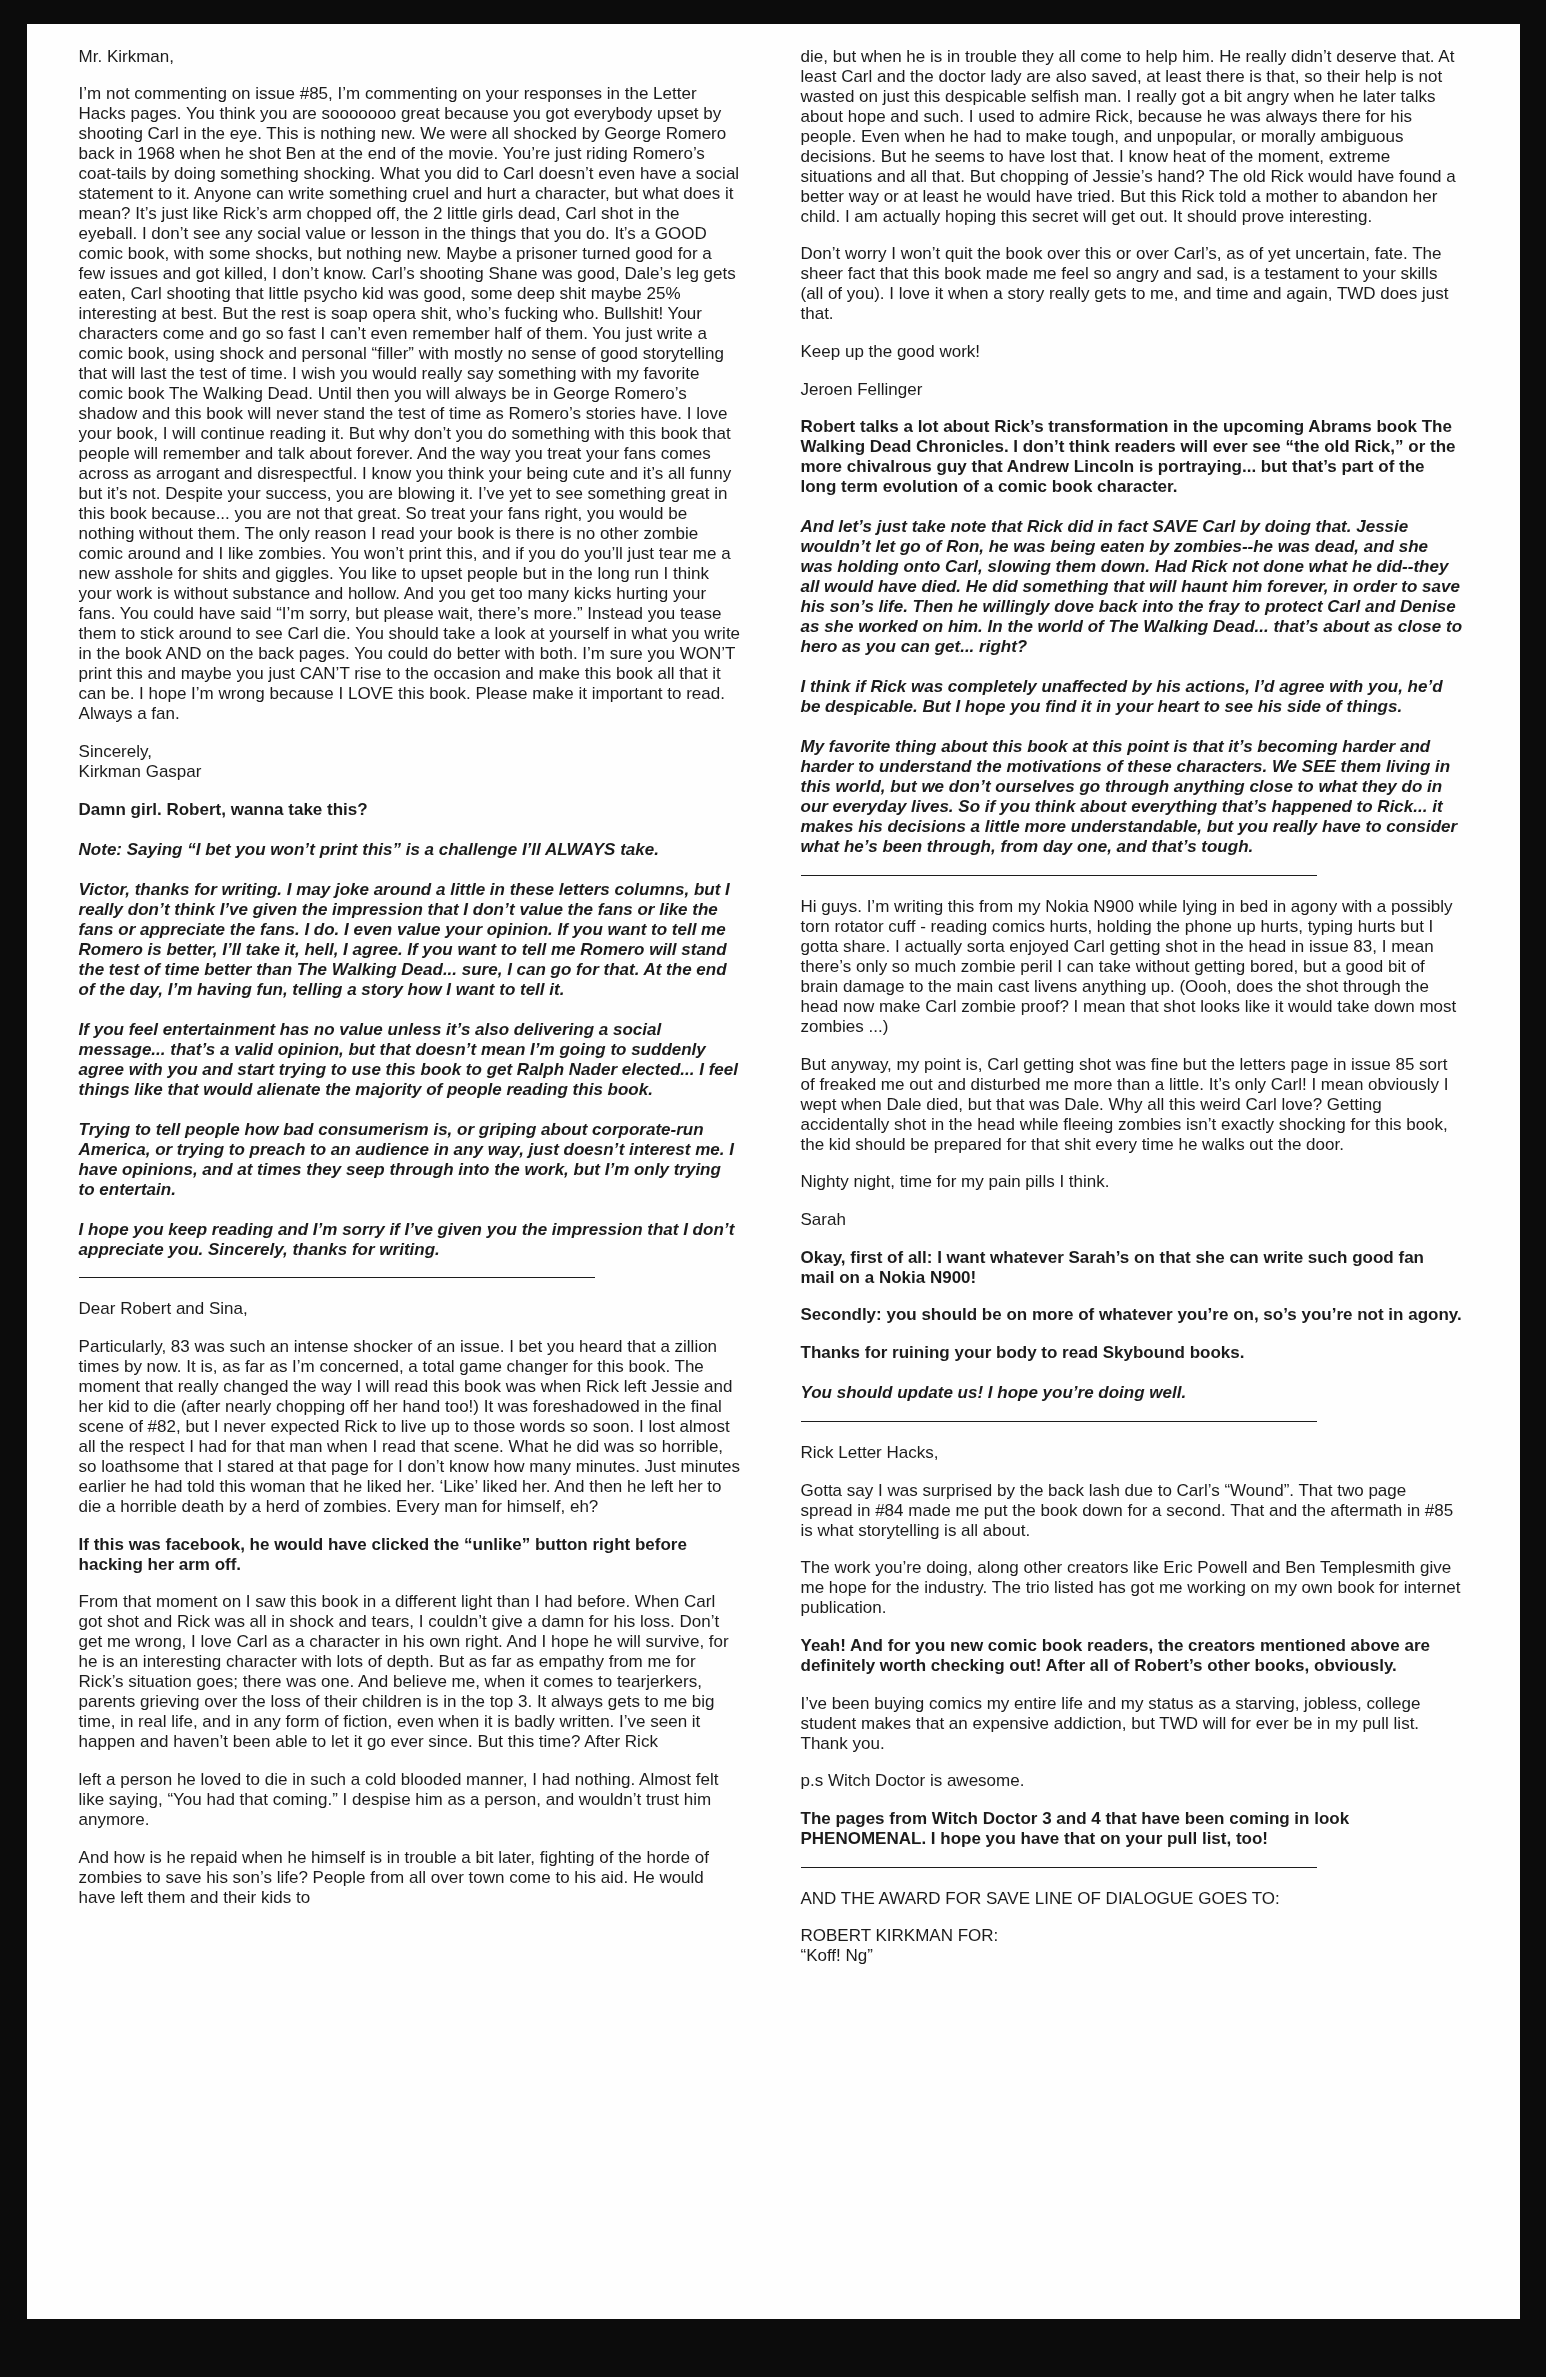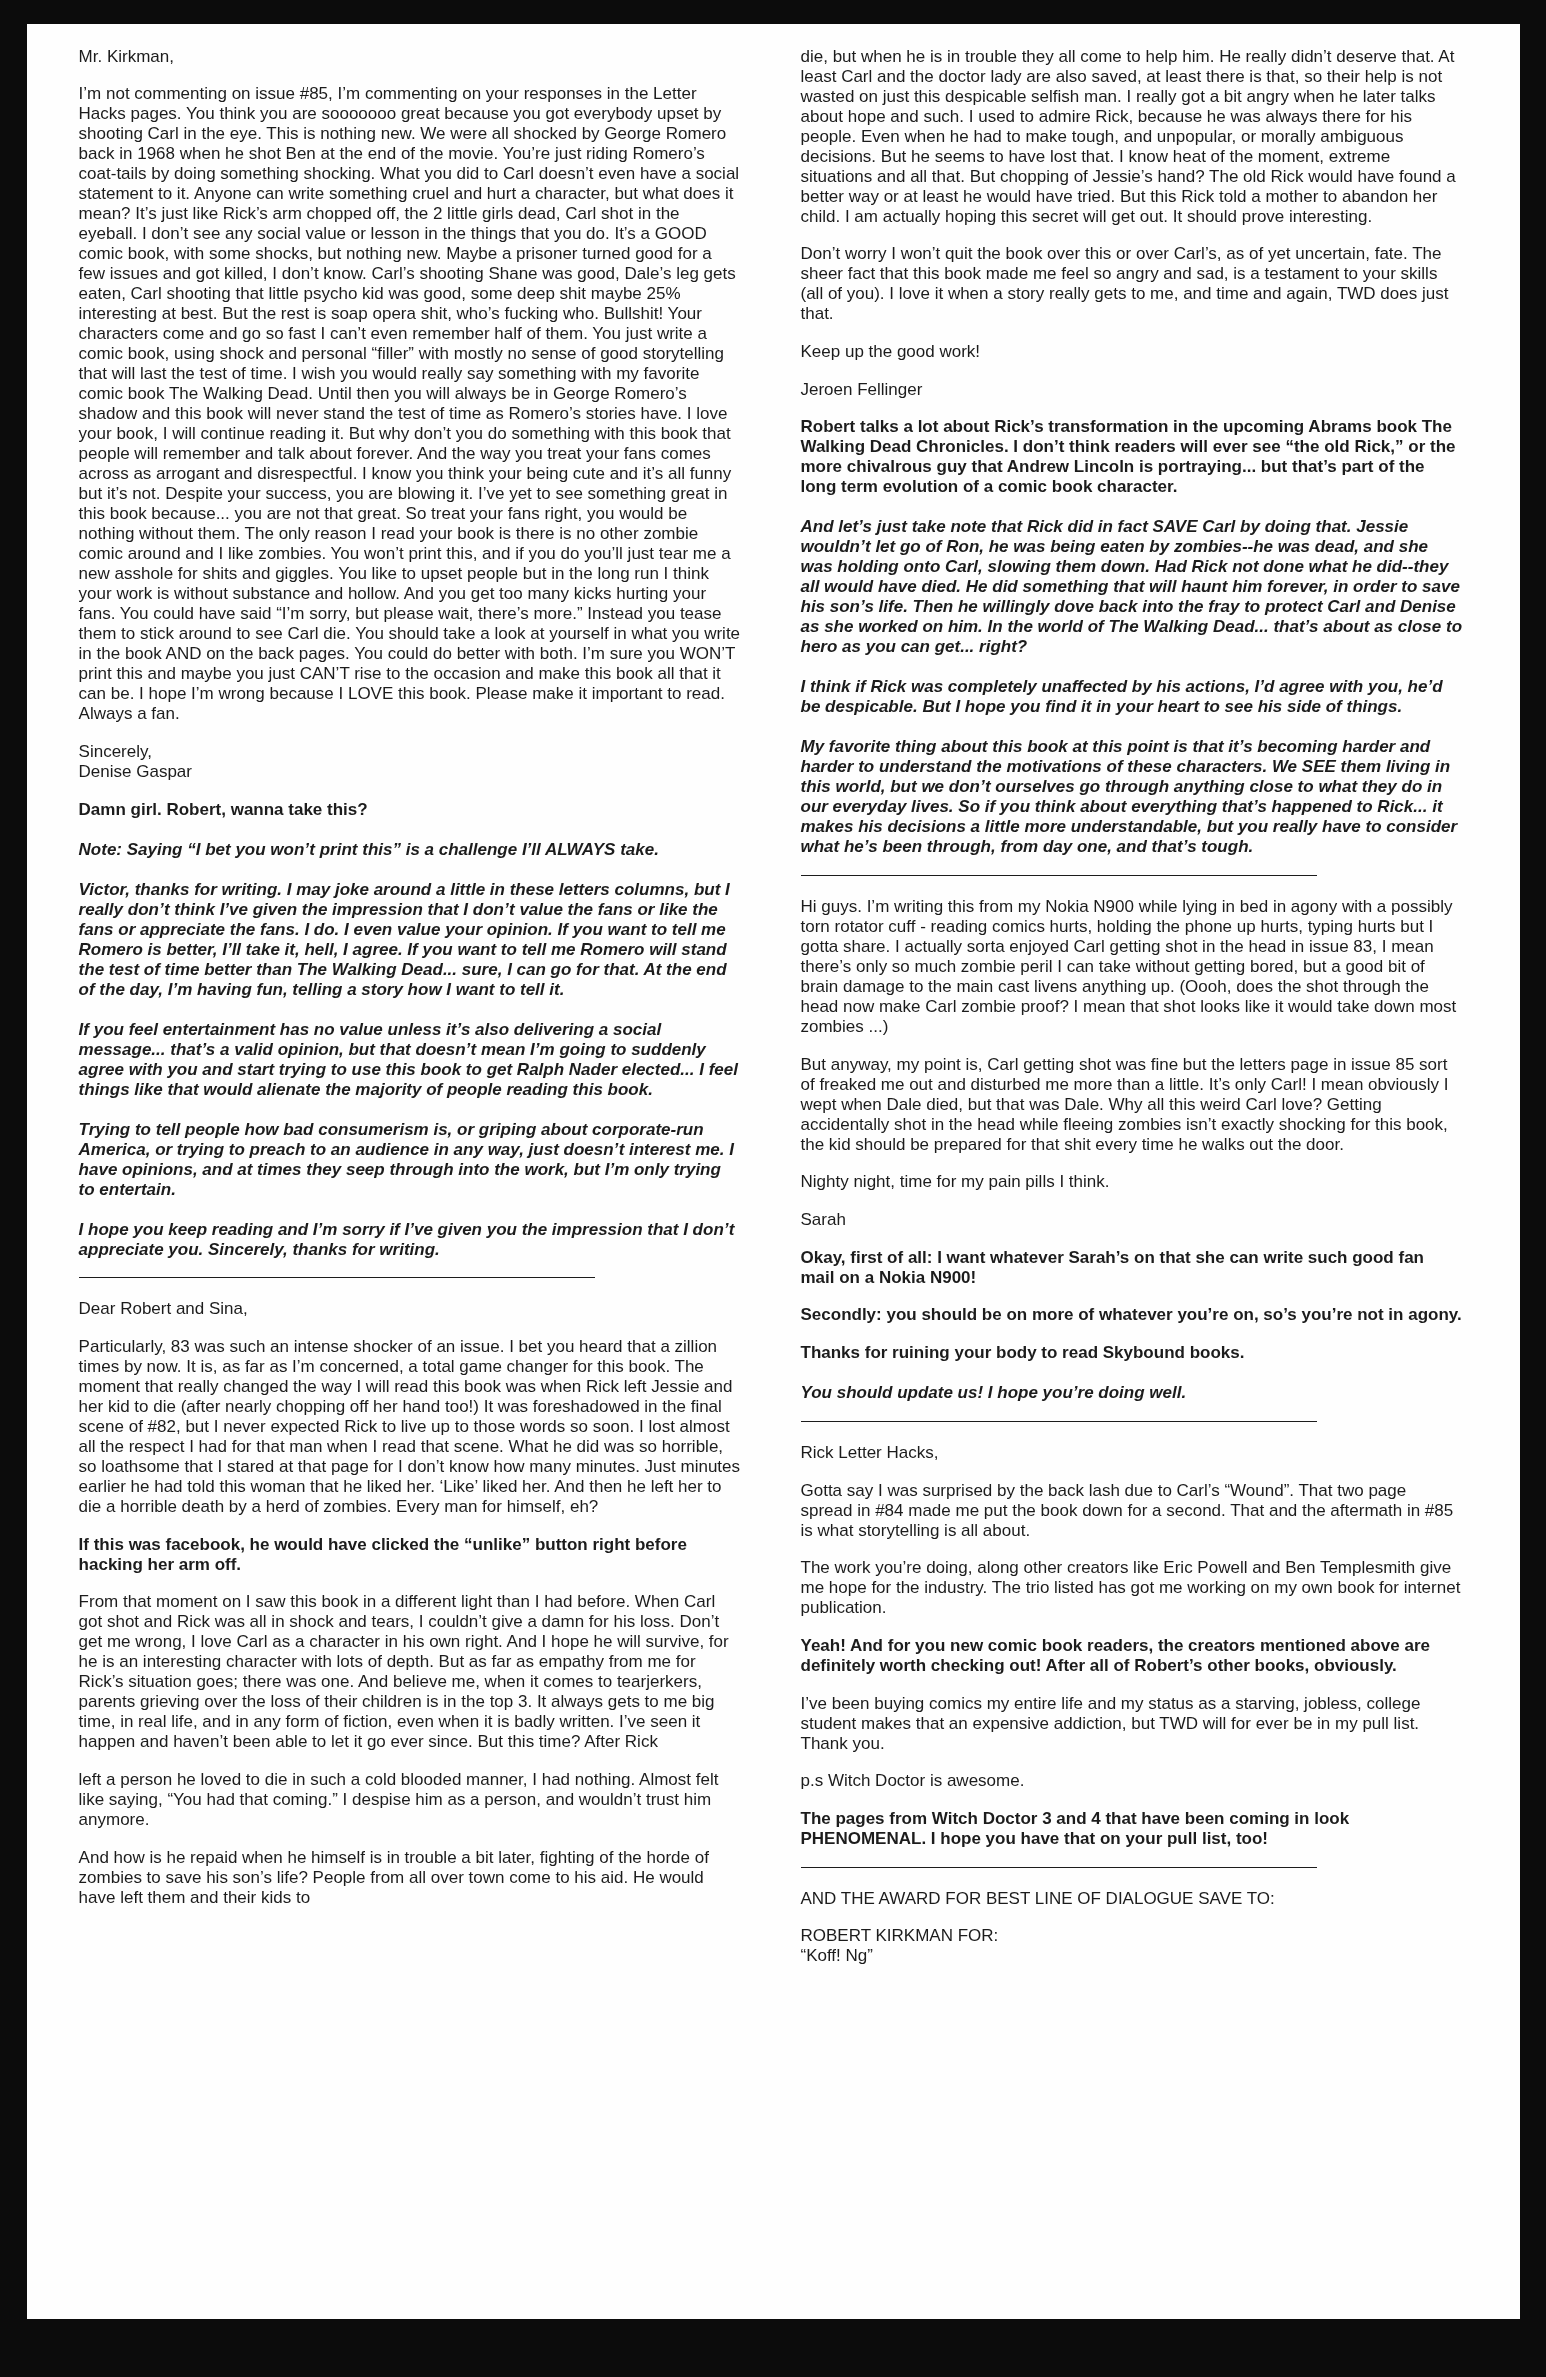--- a/index.html
+++ b/index.html
@@ -45,21 +45,21 @@
   }
 </style>
 </head>
 <body>
 
 <div class="paper">
   <div class="col">
       <p class="blk normal">Mr. Kirkman,</p>
       <p class="blk normal">I’m not commenting on issue #85, I’m commenting on your responses in the Letter Hacks pages. You think you are sooooooo great because you got everybody upset by shooting Carl in the eye. This is nothing new. We were all shocked by George Romero back in 1968 when he shot Ben at the end of the movie. You’re just riding Romero’s coat-tails by doing something shocking. What you did to Carl doesn’t even have a social statement to it. Anyone can write something cruel and hurt a character, but what does it mean? It’s just like Rick’s arm chopped off, the 2 little girls dead, Carl shot in the eyeball. I don’t see any social value or lesson in the things that you do. It’s a GOOD comic book, with some shocks, but nothing new. Maybe a prisoner turned good for a few issues and got killed, I don’t know. Carl’s shooting Shane was good, Dale’s leg gets eaten, Carl shooting that little psycho kid was good, some deep shit maybe 25% interesting at best. But the rest is soap opera shit, who’s fucking who. Bullshit! Your characters come and go so fast I can’t even remember half of them. You just write a comic book, using shock and personal “filler” with mostly no sense of good storytelling that will last the test of time. I wish you would really say something with my favorite comic book The Walking Dead. Until then you will always be in George Romero’s shadow and this book will never stand the test of time as Romero’s stories have. I love your book, I will continue reading it. But why don’t you do something with this book that people will remember and talk about forever. And the way you treat your fans comes across as arrogant and disrespectful. I know you think your being cute and it’s all funny but it’s not. Despite your success, you are blowing it. I’ve yet to see something great in this book because... you are not that great. So treat your fans right, you would be nothing without them. The only reason I read your book is there is no other zombie comic around and I like zombies. You won’t print this, and if you do you’ll just tear me a new asshole for shits and giggles. You like to upset people but in the long run I think your work is without substance and hollow. And you get too many kicks hurting your fans. You could have said “I’m sorry, but please wait, there’s more.” Instead you tease them to stick around to see Carl die. You should take a look at yourself in what you write in the book AND on the back pages. You could do better with both. I’m sure you WON’T print this and maybe you just CAN’T rise to the occasion and make this book all that it can be. I hope I’m wrong because I LOVE this book. Please make it important to read. Always a fan.</p>
       <p class="blk normal">Sincerely,
-Denise Gaspar</p>
+Kirkman Gaspar</p>
       <p class="blk bold">Damn girl.  Robert, wanna take this?</p>
       <p class="blk bolditalic">Note: Saying “I bet you won’t print this” is a challenge I’ll ALWAYS take.</p>
       <p class="blk bolditalic">Victor, thanks for writing.  I may joke around a little in these letters columns, but I really don’t think I’ve given the impression that I don’t value the fans or like the fans or appreciate the fans.  I do.  I even value your opinion.  If you want to tell me Romero is better, I’ll take it, hell, I agree.  If you want to tell me Romero will stand the test of time better than The Walking Dead... sure, I can go for that.  At the end of the day, I’m having fun, telling a story how I want to tell it.</p>
       <p class="blk bolditalic">If you feel entertainment has no value unless it’s also delivering a social message... that’s a valid opinion, but that doesn’t mean I’m going to suddenly agree with you and start trying to use this book to get Ralph Nader elected... I feel things like that would alienate the majority of people reading this book.</p>
       <p class="blk bolditalic">Trying to tell people how bad consumerism is, or griping about corporate-run America, or trying to preach to an audience in any way, just doesn’t interest me.  I have opinions, and at times they seep through into the work, but I’m only trying to entertain.</p>
       <p class="blk bolditalic">I hope you keep reading and I’m sorry if I’ve given you the impression that I don’t appreciate you.  Sincerely, thanks for writing.</p>
       <div class="divider"></div>
       <p class="blk normal">Dear Robert and Sina,</p>
       <p class="blk normal">Particularly, 83 was such an intense shocker of an issue. I bet you heard that a zillion times by now. It is, as far as I’m concerned, a total game changer for this book. The moment that really changed the way I will read this book was when Rick left Jessie and her kid to die (after nearly chopping off her hand too!) It was foreshadowed in the final scene of #82, but I never expected Rick to live up to those words so soon. I lost almost all the respect I had for that man when I read that scene. What he did was so horrible, so loathsome that I stared at that page for I don’t know how many minutes. Just minutes earlier he had told this woman that he liked her. ‘Like’ liked her.  And then he left her to die a horrible death by a herd of zombies. Every man for himself, eh?</p>
       <p class="blk bold">If this was facebook, he would have clicked the “unlike” button right before hacking her arm off.</p>
@@ -87,18 +87,18 @@
       <p class="blk bolditalic">You should update us!  I hope you’re doing well.</p>
       <div class="divider"></div>
       <p class="blk normal">Rick Letter Hacks,</p>
       <p class="blk normal">Gotta say I was surprised by the back lash due to Carl’s “Wound”. That two page spread in #84 made me put the book down for a second. That and the aftermath in #85 is what storytelling is all about.</p>
       <p class="blk normal">The work you’re doing, along other creators like Eric Powell and Ben Templesmith give me hope for the industry. The trio listed has got me working on my own book for internet publication.</p>
       <p class="blk bold">Yeah!  And for you new comic book readers, the creators mentioned above are definitely worth checking out!  After all of Robert’s other books, obviously.</p>
       <p class="blk normal">I’ve been buying comics my entire life and my status as a starving, jobless, college student makes that an expensive addiction, but TWD will for ever be in my pull list. Thank you.</p>
       <p class="blk normal">p.s  Witch Doctor is awesome.</p>
       <p class="blk bold">The pages from Witch Doctor 3 and 4 that have been coming in look PHENOMENAL.  I hope you have that on your pull list, too!</p>
       <div class="divider"></div>
-      <p class="blk normal">AND THE AWARD FOR BEST LINE OF DIALOGUE SAVE TO:</p>
+      <p class="blk normal">AND THE AWARD FOR SAVE LINE OF DIALOGUE GOES TO:</p>
       <p class="blk normal">ROBERT KIRKMAN FOR:
 “Koff! Ng”</p>
     </div>
 </div>
 
 
 </body></html>

